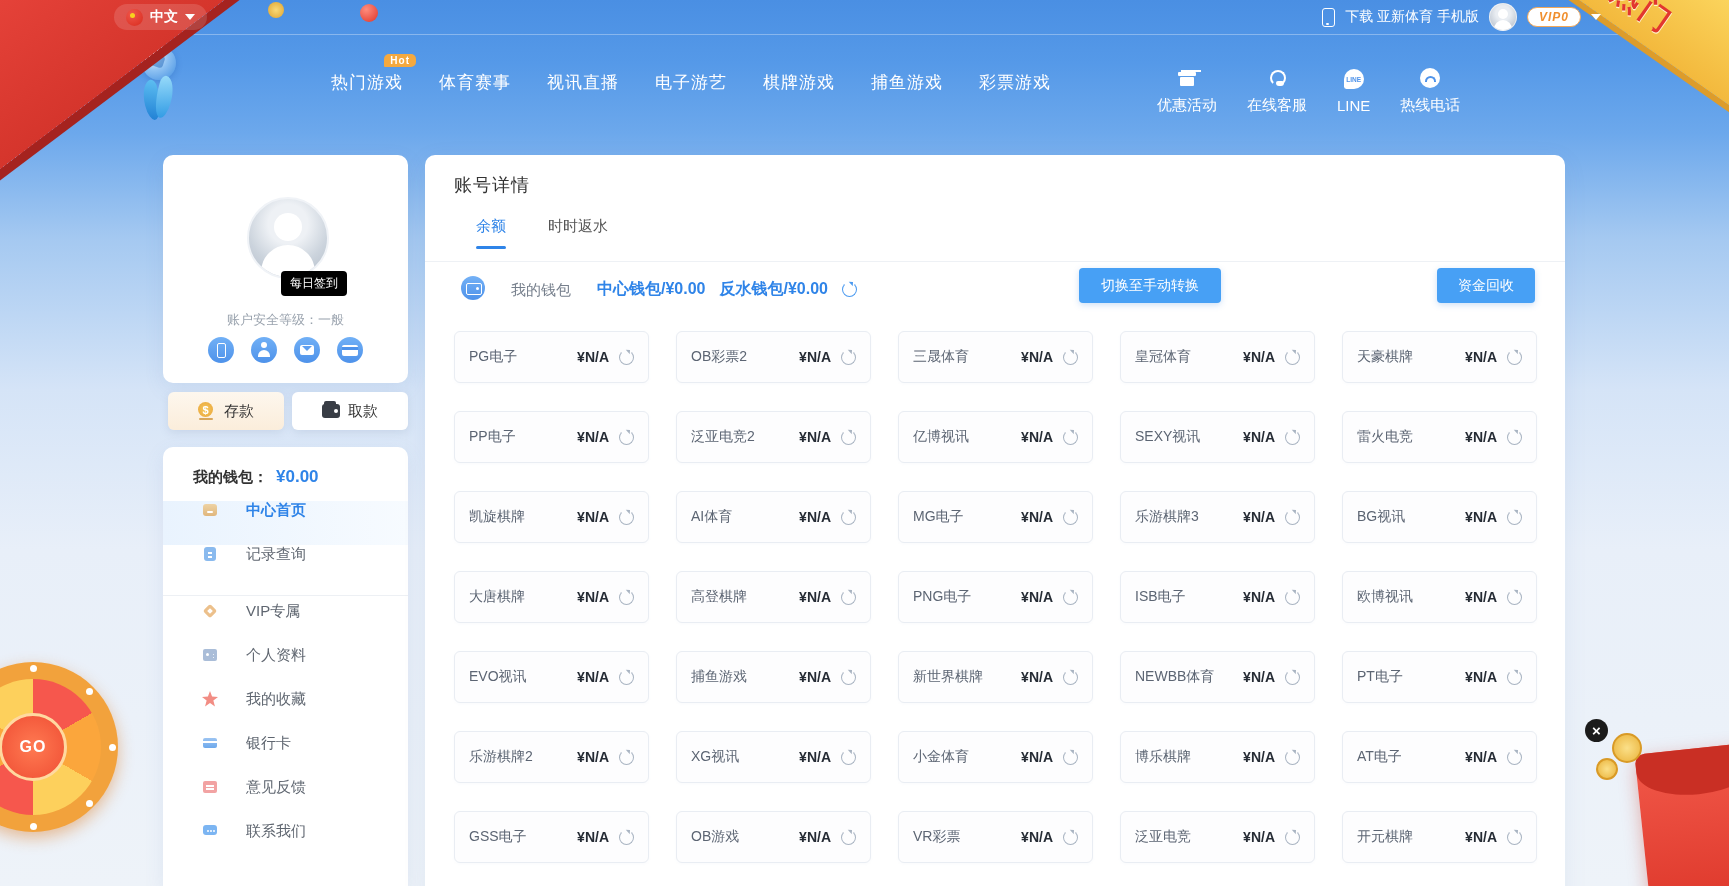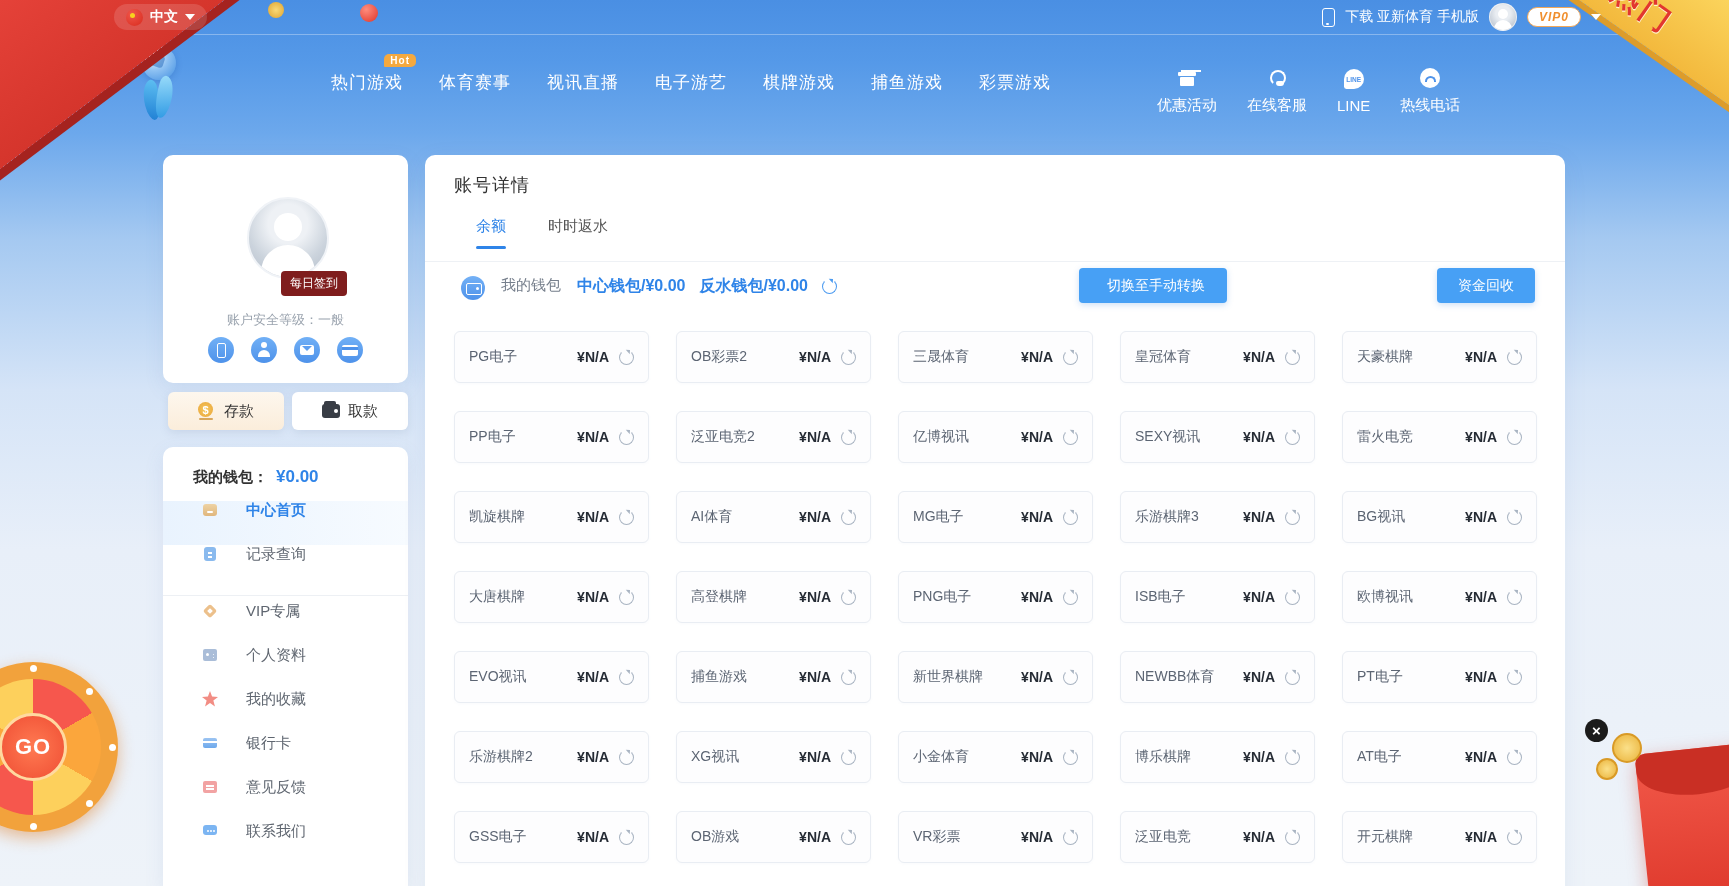--- a/index.html
+++ b/index.html
@@ -50,21 +50,21 @@
   .ic-hotline::before{content:'';position:absolute;inset:0;background:#fff;border-radius:50%;}
   .ic-hotline::after{content:'';position:absolute;left:5px;top:8px;width:7px;height:4px;border:2px solid #4f93ea;border-bottom:none;border-radius:6px 6px 0 0;}
 
   
   .profile-card{position:absolute;left:163px;top:155px;width:245px;height:228px;background:#fff;border-radius:10px;
     box-shadow:0 6px 20px rgba(90,120,180,.10);}
   .avatar{position:absolute;left:84px;top:42px;width:78px;height:78px;border-radius:50%;overflow:hidden;
     background:radial-gradient(circle at 50% 32%,#eef1f5 0 30%,#ccd4dd 62%,#b2bcc8);border:2px solid #f0f3f7;}
   .avatar::before{content:'';position:absolute;left:25px;top:14px;width:28px;height:28px;background:#fff;border-radius:50%;}
   .avatar::after{content:'';position:absolute;left:12px;top:46px;width:54px;height:32px;background:#fff;border-radius:27px 27px 0 0;}
-  .checkin-badge{position:absolute;left:118px;top:116px;background:#7f1d1d;color:#fff;font-size:12px;padding:4px 9px;border-radius:4px;}
+  .checkin-badge{position:absolute;left:118px;top:116px;background:#000000;color:#fff;font-size:12px;padding:4px 9px;border-radius:4px;}
   .security{position:absolute;top:156px;width:100%;text-align:center;color:#9aa3ae;font-size:13px;}
   .contact-icons{position:absolute;top:182px;left:0;width:100%;display:flex;justify-content:center;gap:17px;}
   .cicon{width:26px;height:26px;border-radius:50%;background:linear-gradient(180deg,#71b0f6,#4e92ea);position:relative;}
   .cglyph{position:absolute;inset:0;}
   .ic-mobile::before{content:'';position:absolute;left:9px;top:6px;width:7px;height:13px;border:1.5px solid #fff;border-radius:2px;}
   .ic-member::before{content:'';position:absolute;left:10px;top:5px;width:6px;height:6px;background:#fff;border-radius:50%;}
   .ic-member::after{content:'';position:absolute;left:7px;top:13px;width:12px;height:7px;background:#fff;border-radius:6px 6px 0 0;}
   .ic-mailbox::before{content:'';position:absolute;left:6px;top:8px;width:14px;height:10px;background:#fff;border-radius:2px;}
   .ic-mailbox::after{content:'';position:absolute;left:8px;top:9px;width:0;height:0;border-left:5px solid transparent;border-right:5px solid transparent;border-top:5px solid #5e9ff0;}
   .ic-paycard::before{content:'';position:absolute;left:5px;top:8px;width:16px;height:11px;background:#fff;border-radius:2px;}
@@ -114,32 +114,32 @@
 
   
   .main-card{position:absolute;left:425px;top:155px;width:1140px;height:760px;background:#fff;border-radius:10px;
     box-shadow:0 6px 24px rgba(80,110,170,.08);}
   .main-title{position:absolute;left:29px;top:18px;font-size:18px;color:#333;font-weight:500;letter-spacing:1px;}
   .tabs{position:absolute;left:51px;top:62px;display:flex;gap:42px;font-size:15px;color:#555;}
   .tab{position:relative;padding-bottom:13px;}
   .tab.active{color:#2f84e8;}
   .tab.active::after{content:'';position:absolute;left:50%;transform:translateX(-50%);bottom:0;width:30px;height:3px;background:#2f84e8;border-radius:2px;}
   .main-divider{position:absolute;left:0;top:106px;width:100%;height:1px;background:#eef1f5;}
-  .wallet-row{position:absolute;left:36px;top:121px;display:flex;align-items:flex-start;gap:16px;}
+  .wallet-row{position:absolute;left:36px;top:121px;display:flex;align-items:flex-end;gap:26px;}
   .wicon{width:24px;height:24px;border-radius:50%;background:linear-gradient(180deg,#74b1f6,#4e92ea);position:relative;flex:0 0 24px;}
   .wicon::before{content:'';position:absolute;left:5px;top:7px;width:14px;height:10px;border:1.5px solid #fff;border-radius:2px;}
   .wicon::after{content:'';position:absolute;right:6px;top:11px;width:3px;height:3px;background:#fff;border-radius:50%;}
   .wr-label{color:#767f8c;font-size:15px;}
   .wr-values{color:#2f84e8;font-weight:bold;font-size:16px;display:flex;gap:14px;align-items:center;}
   .refresh{width:13px;height:13px;border:1.5px solid #a9b4c2;border-top-color:transparent;border-radius:50%;position:relative;flex:0 0 13px;display:inline-block;}
   .refresh::after{content:'';position:absolute;top:-4px;right:0px;width:0;height:0;border:3px solid transparent;border-bottom-color:#a9b4c2;transform:rotate(48deg);}
   .refresh.blue{border-color:#4b9af0;border-top-color:transparent;}
   .refresh.blue::after{border-bottom-color:#4b9af0;}
   .btn-blue{position:absolute;background:#47a0f5;color:#fff;border-radius:4px;font-size:14px;display:flex;align-items:center;justify-content:center;box-shadow:0 2px 6px rgba(60,130,220,.25);}
-  .btn-switch{left:654px;top:113px;width:142px;height:35px;padding-left:6px;}
+  .btn-switch{left:654px;top:113px;width:142px;height:35px;}
   .btn-recycle{left:1012px;top:113px;width:98px;height:35px;}
   .wgrid{position:absolute;left:29px;top:176px;width:1083px;display:grid;grid-template-columns:repeat(5,195px);column-gap:27px;row-gap:28px;}
   .wcard{height:52px;background:#fdfdfe;border:1px solid #e9edf3;border-radius:6px;display:flex;align-items:center;padding:0 14px;box-sizing:border-box;box-shadow:0 1px 3px rgba(140,160,190,.05);}
   .wname{flex:1;font-size:14px;color:#5c6573;}
   .wval{font-size:14px;font-weight:bold;color:#262c35;margin-right:10px;}
 
   
   .ribbon-left{position:absolute;left:-160px;top:-90px;width:470px;height:180px;transform:rotate(-37deg);z-index:50;
     background:linear-gradient(180deg,#ea463d,#d5352c);box-shadow:0 9px 0 #a5231f;
     display:flex;align-items:flex-end;justify-content:flex-end;padding:0 50px 16px 0;box-sizing:border-box;
@@ -151,21 +151,21 @@
     display:flex;align-items:flex-end;padding:0 0 10px 64px;box-sizing:border-box;
     color:#e2372f;font-size:30px;font-weight:bold;letter-spacing:4px;text-shadow:1px 1px 0 #fff3c9;}
   .go-wheel{position:absolute;left:-52px;top:662px;width:170px;height:170px;border-radius:50%;background:#f2a23c;
     box-shadow:0 6px 16px rgba(220,120,30,.45);z-index:40;}
   .go-wheel::before{content:'';position:absolute;left:81.5px;top:2.5px;width:7px;height:7px;border-radius:50%;background:#fff;
     box-shadow:56px 23px 0 #fff,79px 79px 0 #fff,56px 135px 0 #fff,0 158px 0 #fff,-56px 135px 0 #fff,-79px 79px 0 #fff,-56px 23px 0 #fff;}
   .go-seg{position:absolute;inset:17px;border-radius:50%;
     background:conic-gradient(#f6574d 0 60deg,#fba63c 0 120deg,#fdd05c 0 180deg,#f6574d 0 240deg,#fba63c 0 300deg,#fdd05c 0);}
   .go-center{position:absolute;left:50%;top:50%;transform:translate(-50%,-50%);width:62px;height:62px;border-radius:50%;
     background:radial-gradient(#ff7a52,#ef4d33);display:flex;align-items:center;justify-content:center;
-    color:#fff;font-weight:bold;font-size:22px;border:3px solid #ffd9a0;letter-spacing:1px;}
+    color:#fff;font-weight:bold;font-size:16px;border:3px solid #ffd9a0;letter-spacing:1px;}
   .promo-close{position:absolute;left:1585px;top:719px;width:23px;height:23px;border-radius:50%;background:#1b1b1b;color:#fff;
     display:flex;align-items:center;justify-content:center;font-size:15px;font-weight:bold;z-index:46;}
   .envelope{position:absolute;left:1642px;top:748px;width:120px;height:150px;border-radius:10px;transform:rotate(-6deg);z-index:44;
     background:linear-gradient(180deg,#f2594a,#df3a2d);box-shadow:0 6px 18px rgba(200,40,20,.35);}
   .envelope::before{content:'';position:absolute;left:0;top:0;right:0;height:46px;background:#c92f24;
     border-radius:10px 10px 50% 50%/10px 10px 60% 60%;}
   .env-coin{position:absolute;border-radius:50%;background:radial-gradient(#fbe089,#eab33b);border:2px solid #d99a26;z-index:45;}
   .env-coin.c1{left:1612px;top:733px;width:26px;height:26px;}
   .env-coin.c2{left:1596px;top:758px;width:18px;height:18px;}
 </style>

